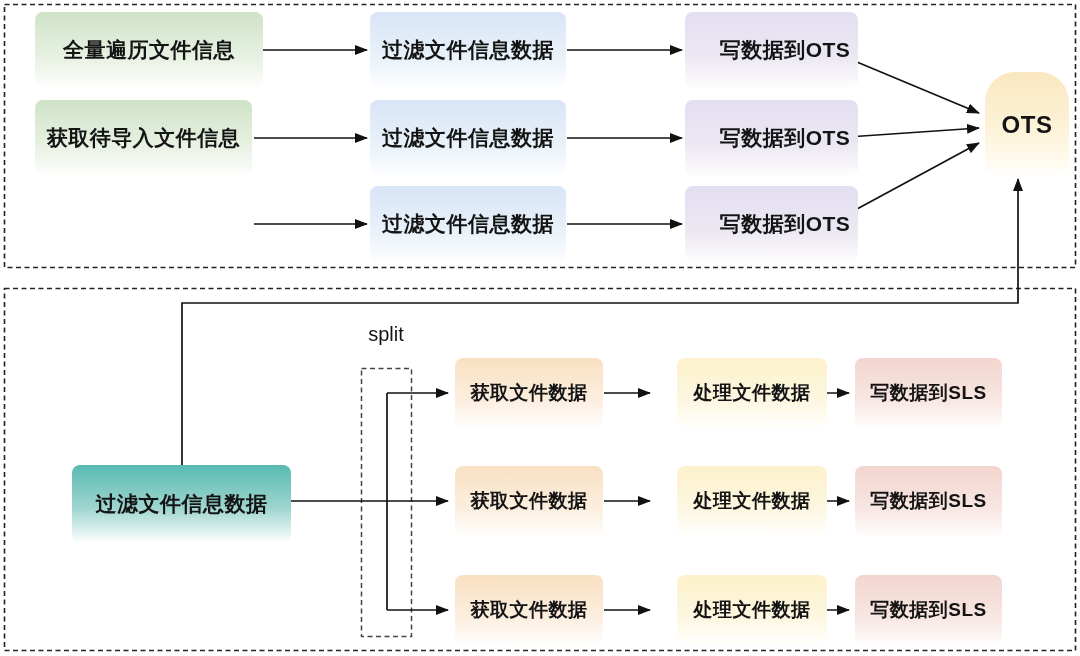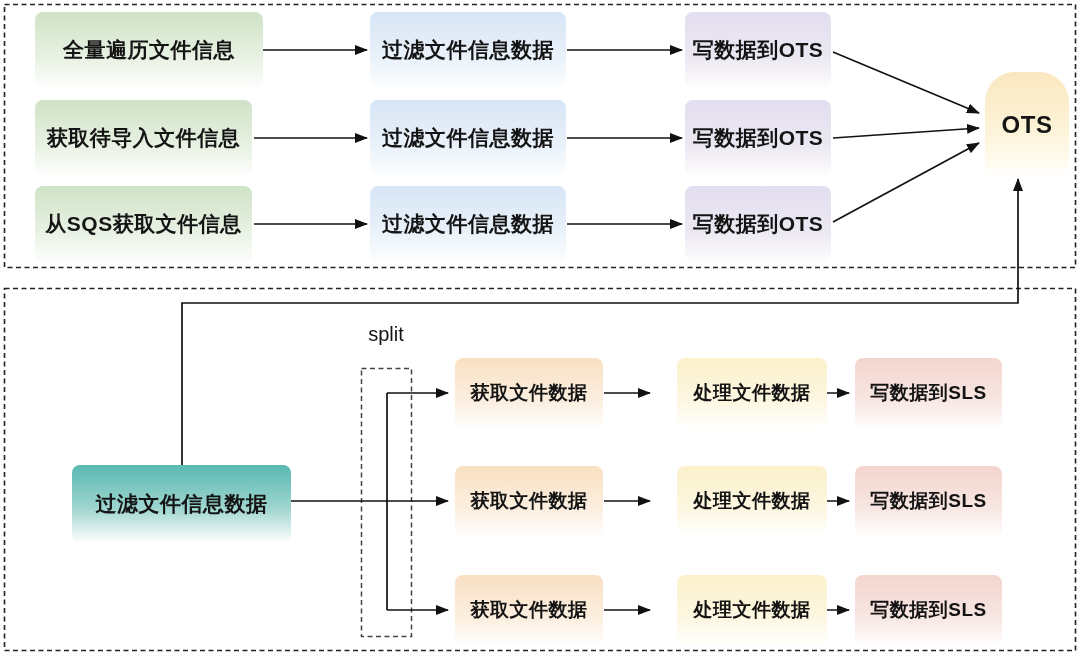--- a/index.html
+++ b/index.html
@@ -9,21 +9,21 @@
   }
   .connectors{position:absolute;left:0;top:0;width:1080px;height:656px;z-index:1;}
   .node{
     position:absolute;z-index:2;display:flex;align-items:center;justify-content:center;
     font-size:21px;font-weight:600;letter-spacing:.5px;color:#141414;border-radius:8px;
     white-space:nowrap;
   }
   .small{font-size:19px;}
   .g-green {background:linear-gradient(180deg,#cfe2c6 0%,#e9f2e4 62%,#fdfefd 100%);}
   .g-blue  {background:linear-gradient(180deg,#d8e5f6 0%,#eaf2fa 62%,#fdfeff 100%);}
-  .g-purple{background:linear-gradient(180deg,#e3def0 0%,#ece8f2 60%,#fefdfe 100%);}
+  .g-purple{background:linear-gradient(180deg,#e3def0 0%,#ece8f2 60%,#fefdfe 100%);padding-left:27px;}
   .g-teal  {background:linear-gradient(180deg,#58bab2 0%,#9ed5cf 55%,#eef8f7 92%,#ffffff 100%);}
   .g-orange{background:linear-gradient(180deg,#f9e0c2 0%,#fcefe0 62%,#fffefd 100%);}
   .g-yellow{background:linear-gradient(180deg,#fcf1cb 0%,#fdf7e2 62%,#fffffd 100%);margin-left:20px;}
   .g-pink  {background:linear-gradient(180deg,#f3d5ce 0%,#f8e7e3 62%,#fffdfd 100%);}
   .store{
     position:absolute;z-index:2;display:flex;align-items:center;justify-content:center;
     font-size:24px;font-weight:700;letter-spacing:.5px;color:#141414;
     border-radius:30px 30px 14px 14px;
     background:linear-gradient(180deg,#fae7c0 0%,#fdf3d8 55%,#fffbef 85%,#ffffff 100%);
   }
@@ -74,21 +74,20 @@
   </svg>
 
   <div class="node g-green" style="left:35px;top:12px;width:228px;height:76px">全量遍历文件信息</div>
   <div class="node g-blue" style="left:370px;top:12px;width:196px;height:76px">过滤文件信息数据</div>
   <div class="node g-purple" style="left:685px;top:12px;width:146px;height:76px">写数据到OTS</div>
 
   <div class="node g-green" style="left:35px;top:100px;width:217px;height:76px">获取待导入文件信息</div>
   <div class="node g-blue" style="left:370px;top:100px;width:196px;height:76px">过滤文件信息数据</div>
   <div class="node g-purple" style="left:685px;top:100px;width:146px;height:76px">写数据到OTS</div>
 
-  <div class="node g-green" style="left:35px;top:186px;width:217px;height:76px">从SQS获取文件信息</div>
   <div class="node g-blue" style="left:370px;top:186px;width:196px;height:76px">过滤文件信息数据</div>
   <div class="node g-purple" style="left:685px;top:186px;width:146px;height:76px">写数据到OTS</div>
 
   <div class="store" style="left:985px;top:72px;width:84px;height:106px">OTS</div>
 
   <div class="node g-teal" style="left:72px;top:465px;width:219px;height:78px">过滤文件信息数据</div>
   <div class="split-label" style="left:351px;top:322px;width:70px;height:24px">split</div>
 
   <div class="node small g-orange" style="left:455px;top:358px;width:148px;height:70px">获取文件数据</div>
   <div class="node small g-yellow" style="left:657px;top:358px;width:150px;height:70px">处理文件数据</div>

